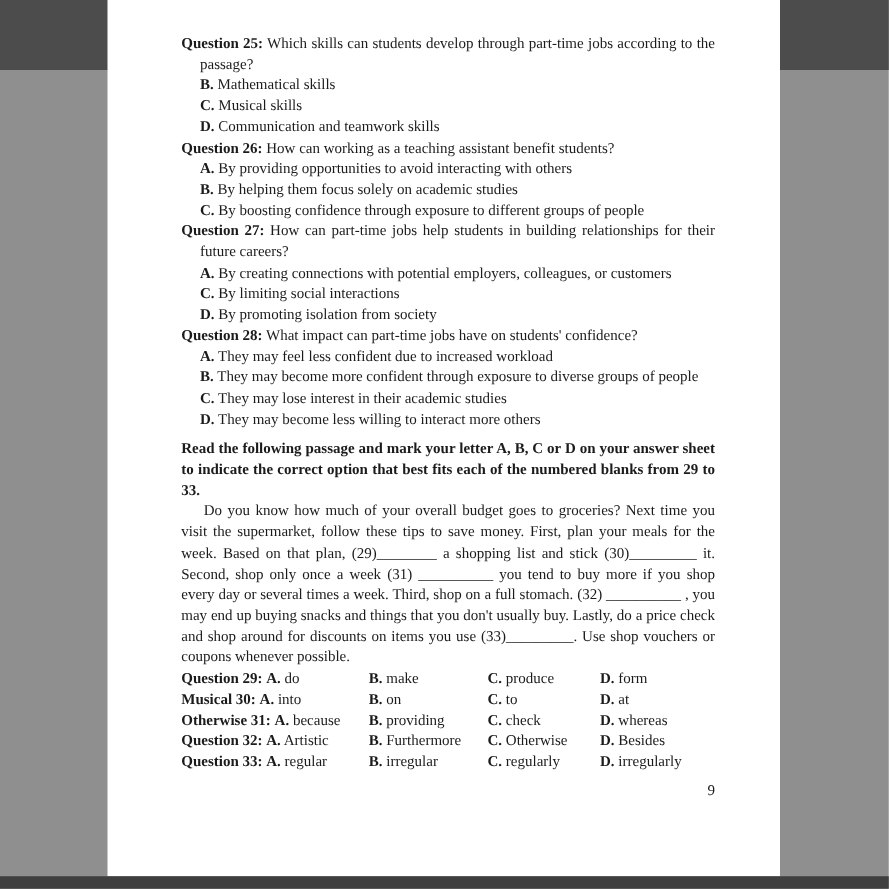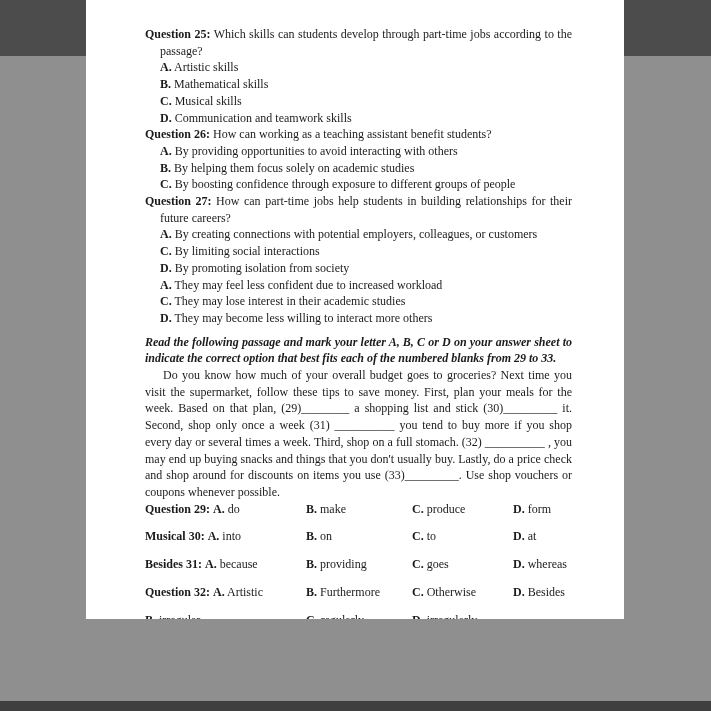--- a/index.html
+++ b/index.html
@@ -15,118 +15,118 @@
     position: absolute; top: 0; width: 87px; height: 56px;
     background: var(--corner, #4c4c4c);
   }
   .corner.left { left: 0; }
   .corner.right { right: 0; }
   .bottom-strip {
     position: absolute; left: 0; bottom: 0; width: 711px; height: 10px;
     background: var(--bottom-strip, #3f3f3f);
   }
   .page {
-    position: absolute; left: 86px; top: 0; width: 538px; height: 619px;
+    position: absolute; left: 86px; top: 0; width: 538px; height: 701px;
     background: var(--page, #ffffff);
     padding: 26px 52px 0 59px;
     font-size: 12px;
     line-height: 16.7px;
     overflow: hidden;
   }
   .q-head {
     text-align: justify;
     padding-left: 15px;
     text-indent: -15px;
   }
   .option {
     text-align: justify;
     padding-left: 30px;
     text-indent: -15px;
   }
   .instruction {
     font-weight: bold;
-    font-style: italic;
     text-align: justify;
     margin-top: 7px;
   }
   .passage {
     text-align: justify;
     text-indent: 18px;
   }
   .answer-grid {
     display: grid;
     grid-template-columns: 150px 95px 90px 1fr;
-    gap: 11px;
   }
   .g-cell { white-space: nowrap; overflow: hidden; }
   .page-number { text-align: right; margin-top: 6px; }
   b { font-weight: bold; }
 </style>
 </head>
 <body>
 
 <div class="corner left"></div>
 <div class="corner right"></div>
 
 <div class="page">
 
   <div class="question">
     <p class="q-head"><b>Question 25:</b> <span>Which skills can students develop through part-time jobs according to the passage?</span></p>
-    <p class="option"><b>A.</b> <span>Artistic skills</span></p>
     <p class="option"><b>B.</b> <span>Mathematical skills</span></p>
     <p class="option"><b>C.</b> <span>Musical skills</span></p>
     <p class="option"><b>D.</b> <span>Communication and teamwork skills</span></p>
   </div>
 
   <div class="question">
     <p class="q-head"><b>Question 26:</b> <span>How can working as a teaching assistant benefit students?</span></p>
     <p class="option"><b>A.</b> <span>By providing opportunities to avoid interacting with others</span></p>
     <p class="option"><b>B.</b> <span>By helping them focus solely on academic studies</span></p>
     <p class="option"><b>C.</b> <span>By boosting confidence through exposure to different groups of people</span></p>
   </div>
 
   <div class="question">
     <p class="q-head"><b>Question 27:</b> <span>How can part-time jobs help students in building relationships for their future careers?</span></p>
     <p class="option"><b>A.</b> <span>By creating connections with potential employers, colleagues, or customers</span></p>
     <p class="option"><b>C.</b> <span>By limiting social interactions</span></p>
     <p class="option"><b>D.</b> <span>By promoting isolation from society</span></p>
   </div>
 
   <div class="question">
+    <p class="q-head"><b>Question 28:</b> <span>What impact can part-time jobs have on students' confidence?</span></p>
     <p class="option"><b>A.</b> <span>They may feel less confident due to increased workload</span></p>
+    <p class="option"><b>B.</b> <span>They may become more confident through exposure to diverse groups of people</span></p>
     <p class="option"><b>C.</b> <span>They may lose interest in their academic studies</span></p>
     <p class="option"><b>D.</b> <span>They may become less willing to interact more others</span></p>
   </div>
 
   <p class="instruction">Read the following passage and mark your letter A, B, C or D on your answer sheet to indicate the correct option that best fits each of the numbered blanks from 29 to 33.</p>
 
   <p class="passage">Do you know how much of your overall budget goes to groceries? Next time you visit the supermarket, follow these tips to save money. First, plan your meals for the week. Based on that plan, (29)________ a shopping list and stick (30)_________ it. Second, shop only once a week (31) __________ you tend to buy more if you shop every day or several times a week. Third, shop on a full stomach. (32) __________ , you may end up buying snacks and things that you don't usually buy. Lastly, do a price check and shop around for discounts on items you use (33)_________. Use shop vouchers or coupons whenever possible.</p>
 
   <div class="answer-grid">
 
     <span class="g-cell"><b>Question 29:</b> <b>A.</b> <span>do</span></span>
     <span class="g-cell"><b>B.</b> <span>make</span></span>
     <span class="g-cell"><b>C.</b> <span>produce</span></span>
     <span class="g-cell"><b>D.</b> <span>form</span></span>
 
     <span class="g-cell"><b>Musical 30:</b> <b>A.</b> <span>into</span></span>
     <span class="g-cell"><b>B.</b> <span>on</span></span>
     <span class="g-cell"><b>C.</b> <span>to</span></span>
     <span class="g-cell"><b>D.</b> <span>at</span></span>
 
-    <span class="g-cell"><b>Besides 31:</b> <b>A.</b> <span>because</span></span>
+    <span class="g-cell"><b>Otherwise 31:</b> <b>A.</b> <span>because</span></span>
     <span class="g-cell"><b>B.</b> <span>providing</span></span>
-    <span class="g-cell"><b>C.</b> <span>goes</span></span>
+    <span class="g-cell"><b>C.</b> <span>check</span></span>
     <span class="g-cell"><b>D.</b> <span>whereas</span></span>
 
     <span class="g-cell"><b>Question 32:</b> <b>A.</b> <span>Artistic</span></span>
     <span class="g-cell"><b>B.</b> <span>Furthermore</span></span>
     <span class="g-cell"><b>C.</b> <span>Otherwise</span></span>
     <span class="g-cell"><b>D.</b> <span>Besides</span></span>
 
+    <span class="g-cell"><b>Question 33:</b> <b>A.</b> <span>regular</span></span>
     <span class="g-cell"><b>B.</b> <span>irregular</span></span>
     <span class="g-cell"><b>C.</b> <span>regularly</span></span>
     <span class="g-cell"><b>D.</b> <span>irregularly</span></span>
   </div>
 
   <div class="page-number">9</div>
 
 </div>
 
 <div class="bottom-strip"></div>

